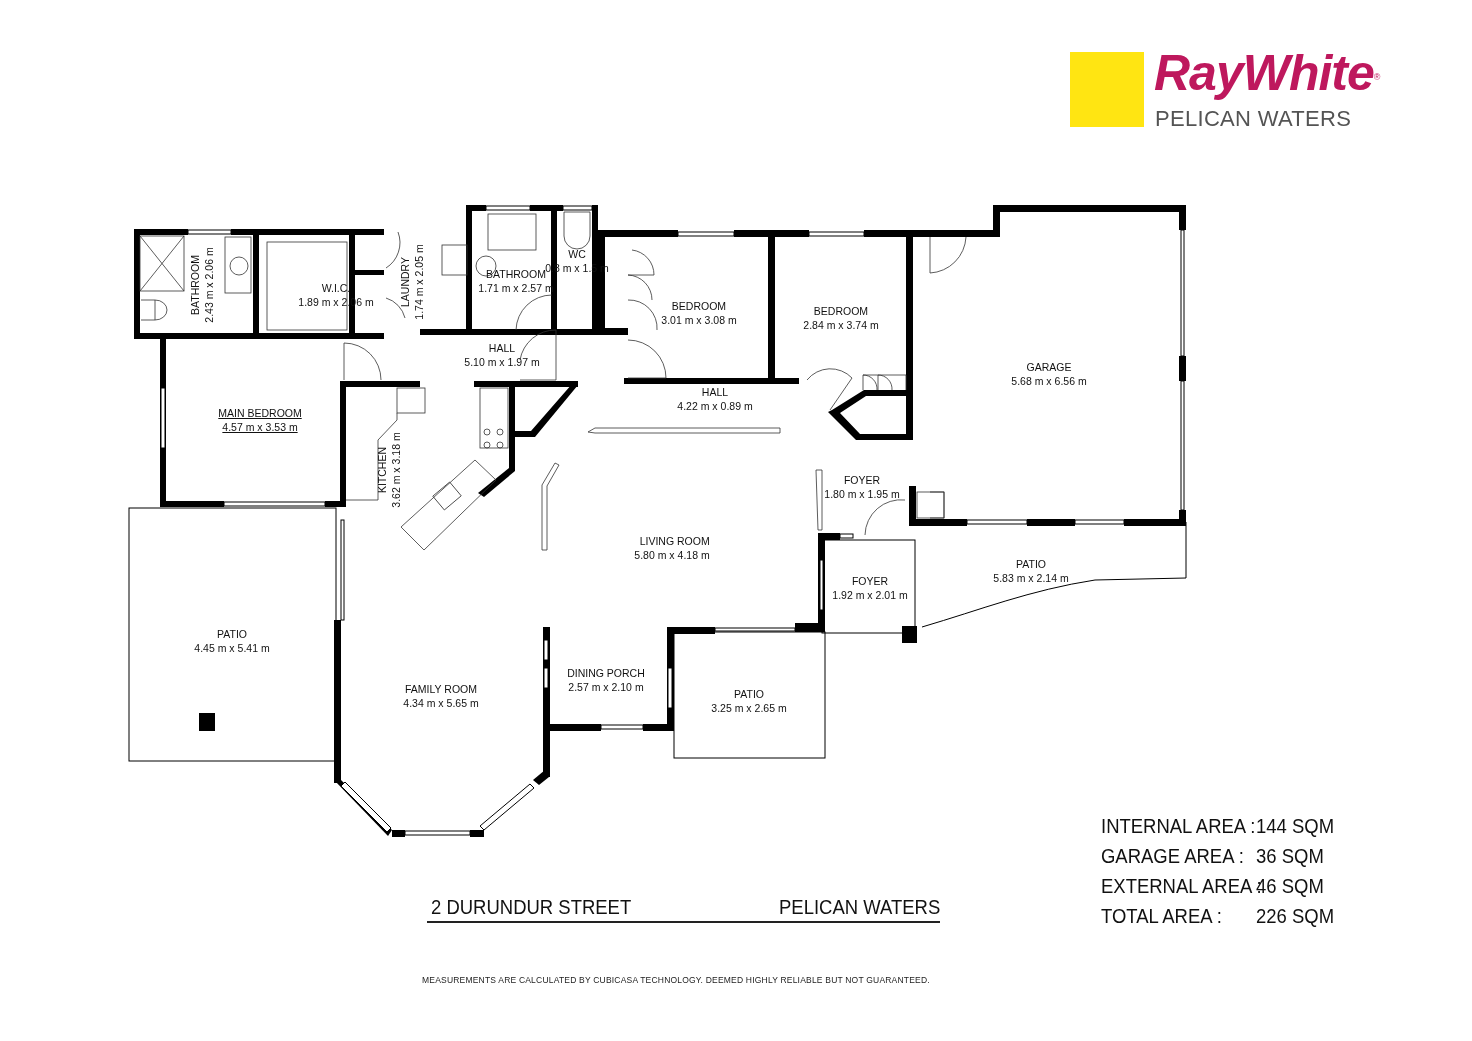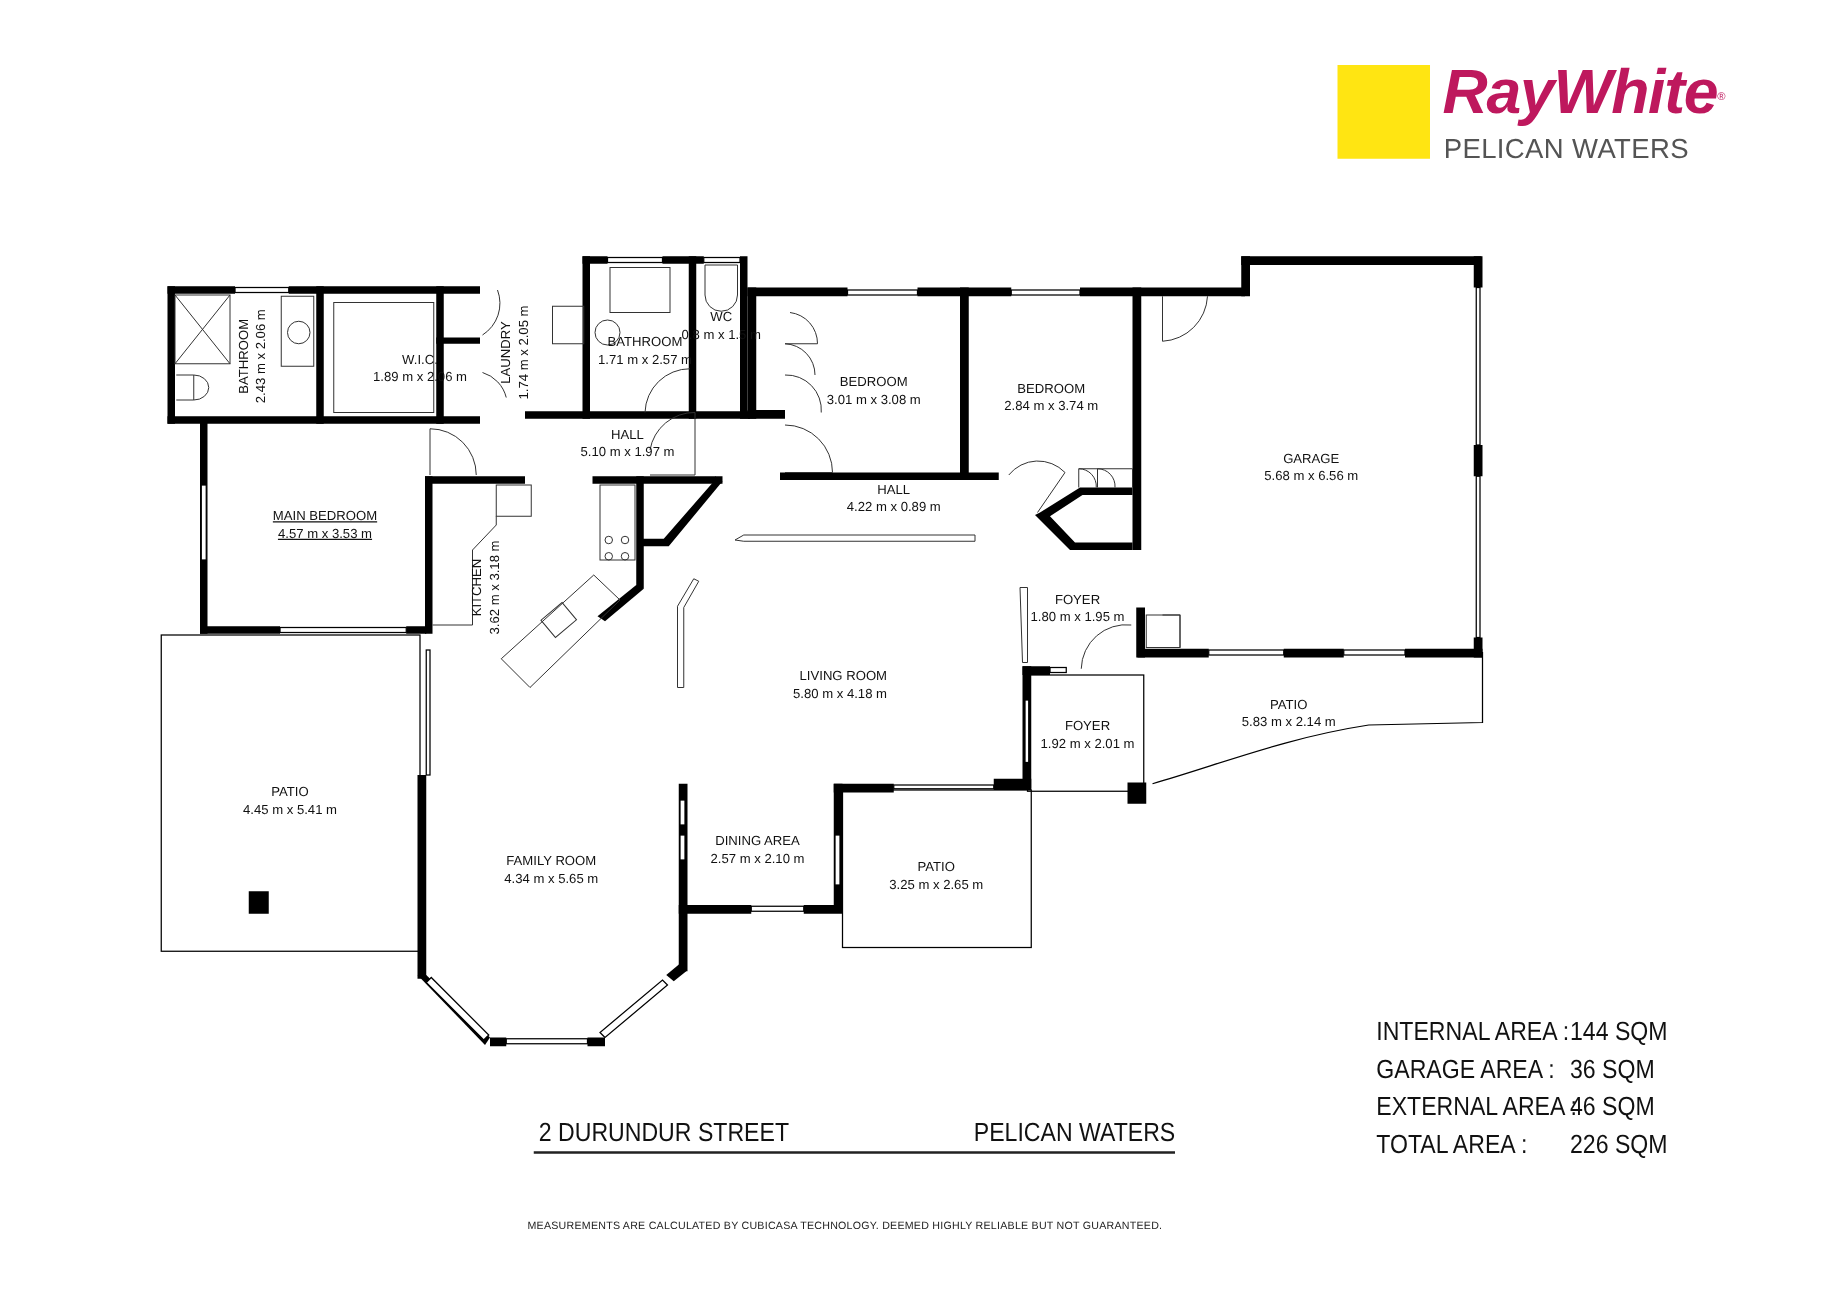--- a/index.html
+++ b/index.html
@@ -192,21 +192,21 @@
   <div class="rl" style="left:1049px; top:360px;"><span>GARAGE</span><br><span>5.68 m x 6.56 m</span></div>
   <div class="rl" style="left:502px; top:341px;"><span>HALL</span><br><span>5.10 m x 1.97 m</span></div>
   <div class="rl" style="left:715px; top:385px;"><span>HALL</span><br><span>4.22 m x 0.89 m</span></div>
   <div class="rl" style="left:260px; top:406px;text-decoration:underline;"><span>MAIN BEDROOM</span><br><span>4.57 m x 3.53 m</span></div>
   <div class="rl rot" style="left:389px; top:470px;"><span>KITCHEN</span><br><span>3.62 m x 3.18 m</span></div>
   <div class="rl" style="left:862px; top:473px;"><span>FOYER</span><br><span>1.80 m x 1.95 m</span></div>
   <div class="rl" style="left:672px; top:534px;text-align:right;"><span>LIVING ROOM</span><br><span>5.80 m x 4.18 m</span></div>
   <div class="rl" style="left:870px; top:574px;"><span>FOYER</span><br><span>1.92 m x 2.01 m</span></div>
   <div class="rl" style="left:1031px; top:557px;"><span>PATIO</span><br><span>5.83 m x 2.14 m</span></div>
   <div class="rl" style="left:232px; top:627px;"><span>PATIO</span><br><span>4.45 m x 5.41 m</span></div>
-  <div class="rl" style="left:606px; top:666px;"><span>DINING AREA</span><br><span>2.57 m x 2.10 m</span></div>
+  <div class="rl" style="left:606px; top:666px;"><span>DINING PORCH</span><br><span>2.57 m x 2.10 m</span></div>
   <div class="rl" style="left:749px; top:687px;"><span>PATIO</span><br><span>3.25 m x 2.65 m</span></div>
   <div class="rl" style="left:441px; top:682px;"><span>FAMILY ROOM</span><br><span>4.34 m x 5.65 m</span></div>
 </div>
 
 <div class="addr" style="left:431px;">2 DURUNDUR STREET</div>
 <div class="addr" style="left:779px;">PELICAN WATERS</div>
 <div class="addr-line"></div>
 
 <div class="areas">
   <div class="area-row">

